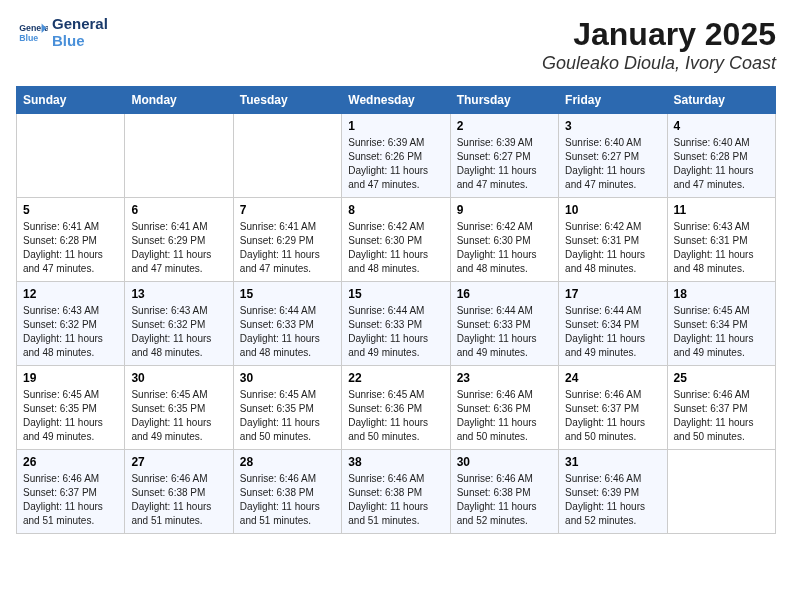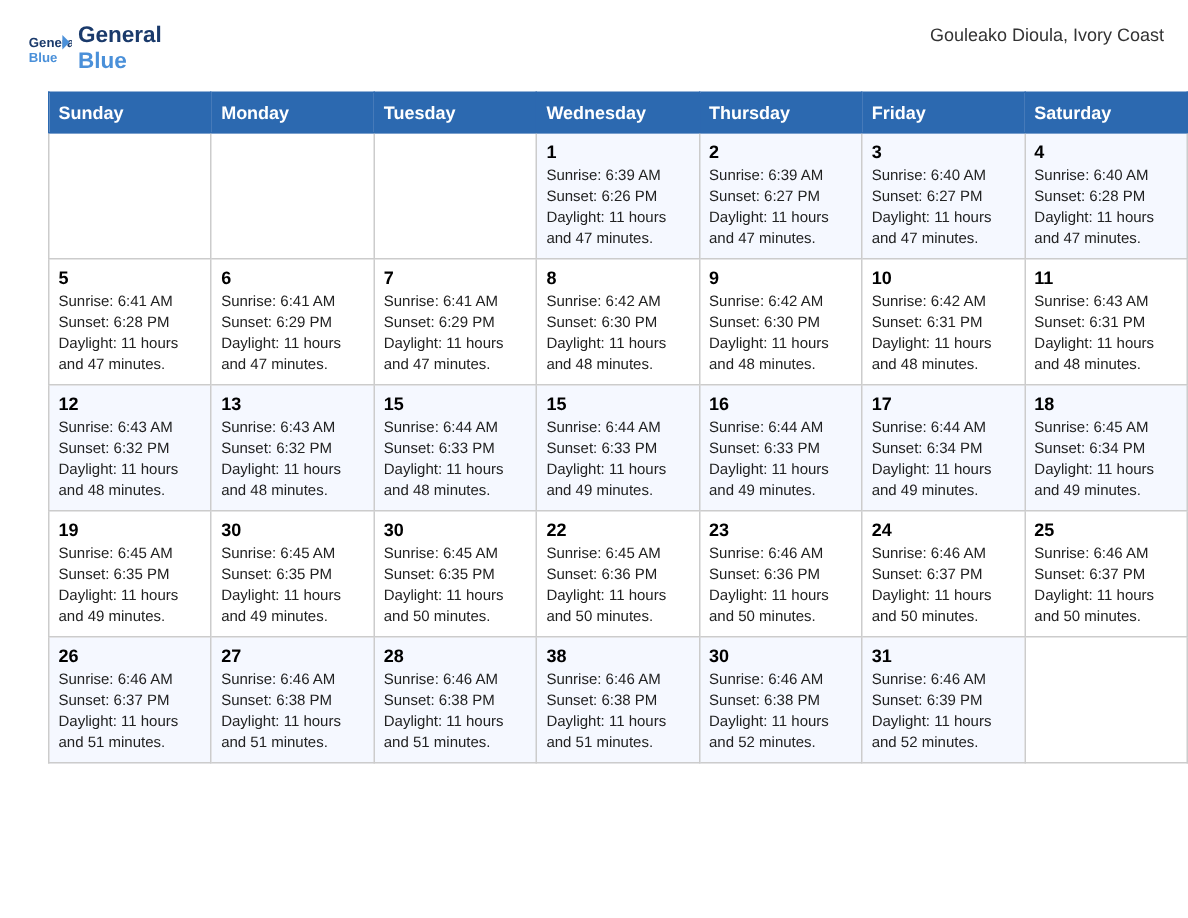--- a/index.html
+++ b/index.html
@@ -27,28 +27,28 @@
     }
     .title-block {
       text-align: right;
     }
     .month-title {
       font-size: 32px;
       font-weight: bold;
       color: #1a1a1a;
     }
     .subtitle {
-      font-size: 12px;
+      font-size: 18px;
       color: #333;
+      font-style: italic;
     }
     table {
       width: 100%;
       border-collapse: collapse;
       font-size: 10.5px;
-      margin-left: 16px;
     }
     thead tr th {
       background-color: #2c69b0;
       color: #fff;
       text-align: left;
       padding: 6px 6px;
       font-size: 12px;
       font-weight: bold;
       border: 1px solid #2c69b0;
     }
@@ -91,20 +91,21 @@
       <text x="4" y="18" font-family="Arial" font-size="11" font-weight="bold" fill="#1a3a6b">General</text>
       <text x="4" y="30" font-family="Arial" font-size="11" font-weight="bold" fill="#4a90d9">Blue</text>
       <polygon points="32,8 38,14 32,20" fill="#4a90d9"></polygon>
     </svg>
     <div>
       <div style="font-size:15px;font-weight:bold;color:#1a3a6b;line-height:1.1;">General</div>
       <div style="font-size:15px;font-weight:bold;color:#4a90d9;line-height:1.1;">Blue</div>
     </div>
   </div>
   <div class="title-block">
+    <div class="month-title">January 2025</div>
     <div class="subtitle">Gouleako Dioula, Ivory Coast</div>
   </div>
 </div>
 
 <table>
   <thead>
     <tr id="weekday-header">
     <th>Sunday</th>
         <th>Monday</th>
         <th>Tuesday</th>

